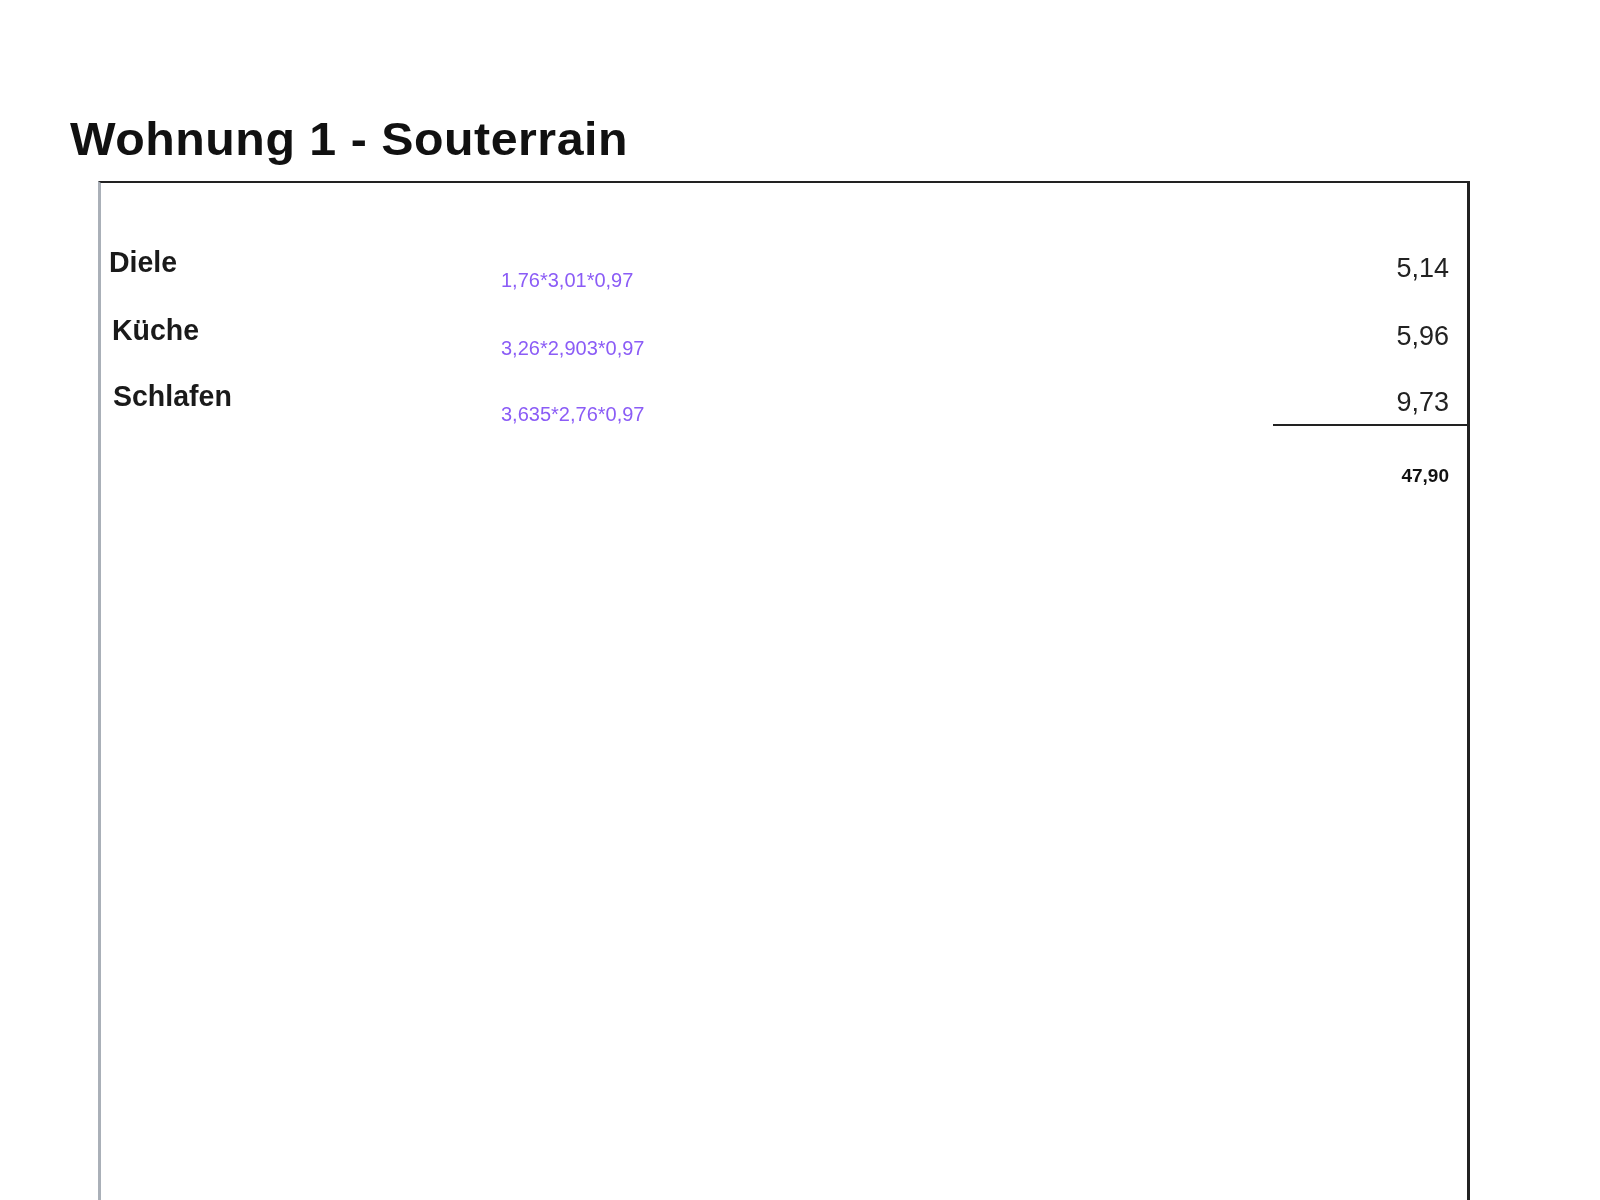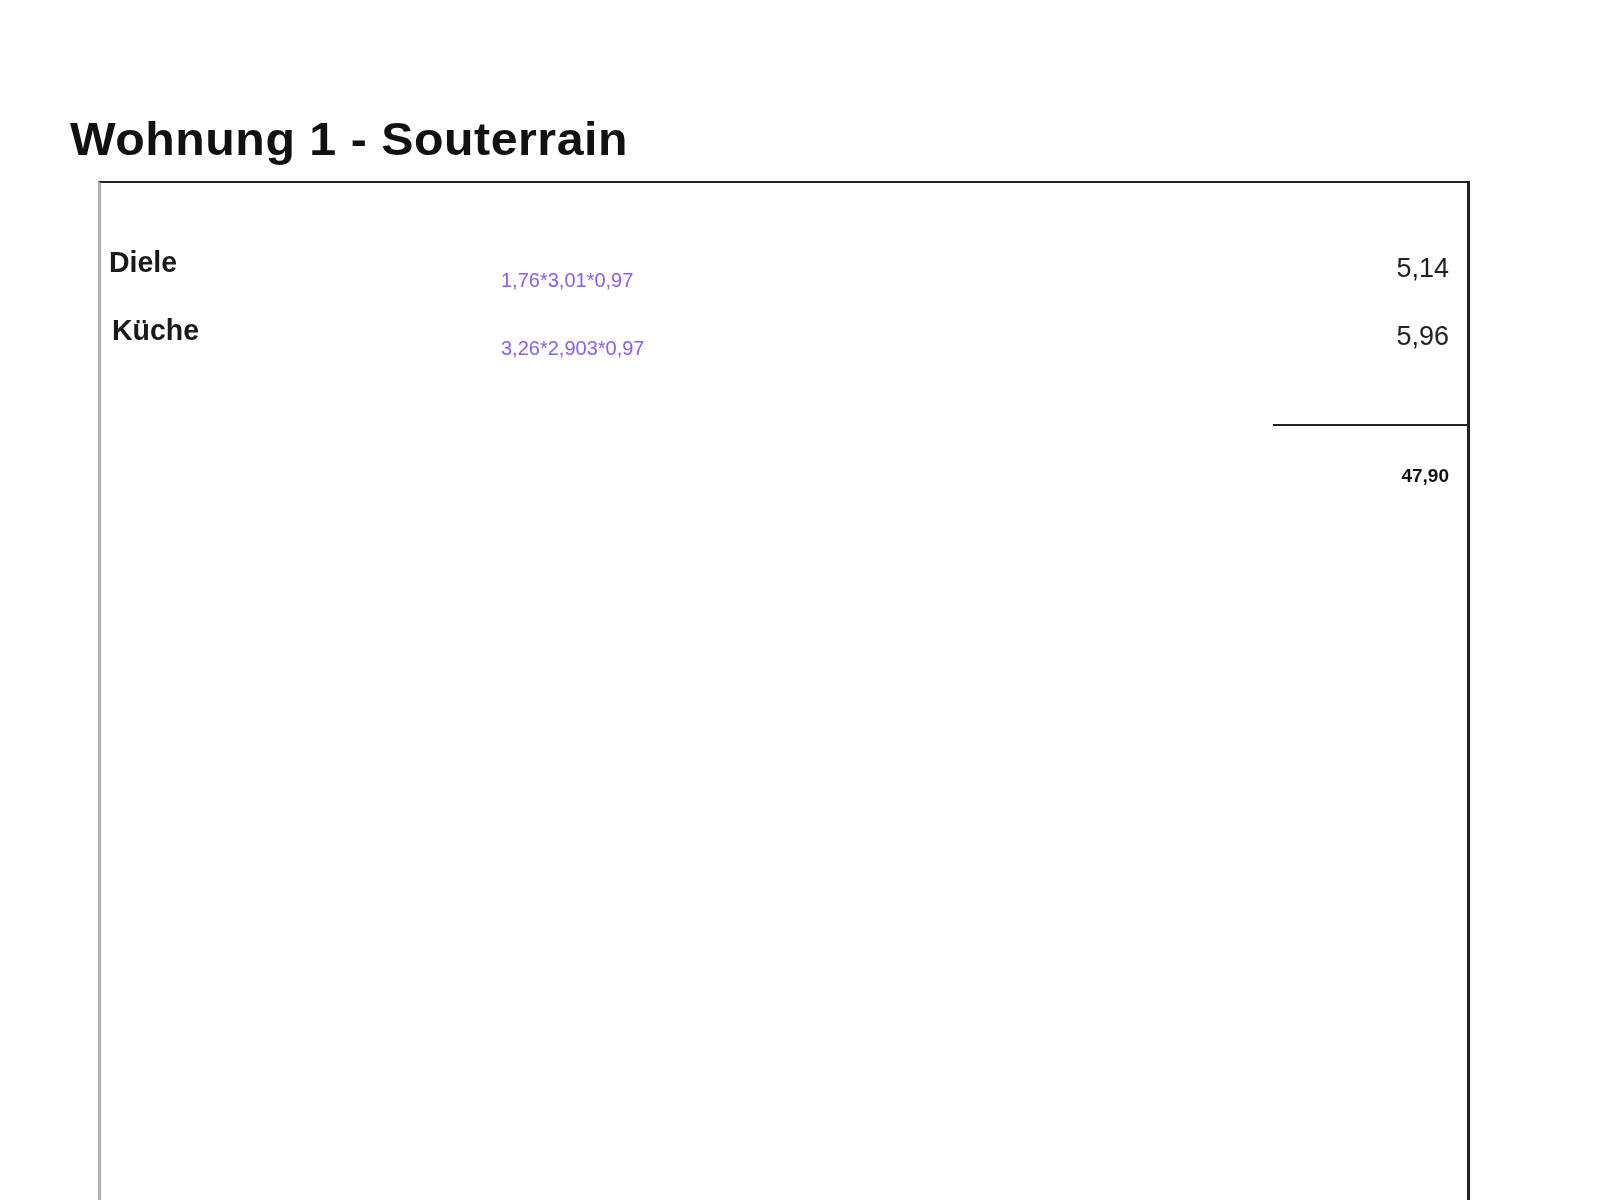--- a/index.html
+++ b/index.html
@@ -92,17 +92,22 @@
   </div>
 
 
   <div class="room-row" style="top:130px;text-decoration:underline;">
     <span class="room-name" style="left:11px;">Küche</span>
     <span class="room-formula">3,26*2,903*0,97</span>
     <span class="room-area">5,96</span>
   </div>
 
 
+  <div class="room-row" style="top:196px;">
+    <span class="room-name" style="left:12px;">Schlafen</span>
+    <span class="room-formula">3,635*2,76*0,97</span>
+    <span class="room-area">9,73</span>
+  </div>
 
   <div class="sum-rule"></div>
 
   <span class="total">47,90</span>
 </div>
 
 </body></html>

